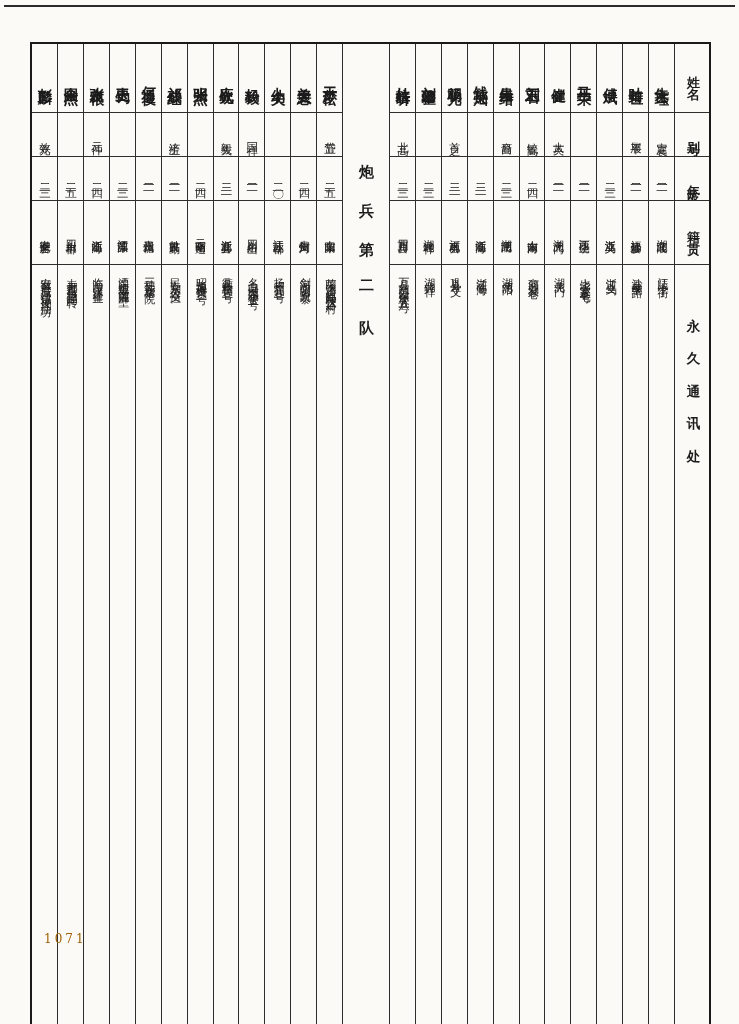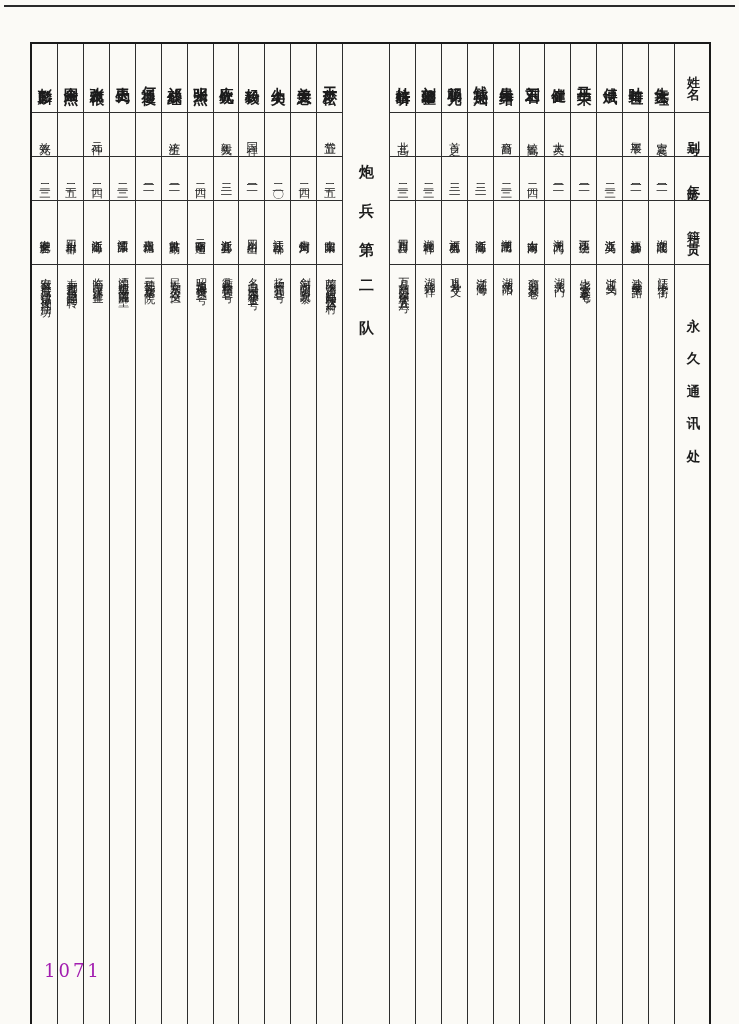--- a/index.html
+++ b/index.html
@@ -24,21 +24,21 @@
   .cell-age{font-size:11.5px;line-height:25px;text-align:center;letter-spacing:4px;}
   .cell-native{font-size:11px;line-height:25px;text-align:center;letter-spacing:1px;}
   .cell-address{font-size:11px;line-height:12.5px;letter-spacing:2.5px;padding-top:4px;padding-right:5px;}
   .hcell{font-size:13px;font-weight:700;text-align:center;line-height:31px;}
   .hcell.r0{letter-spacing:0.9em;}
   .hcell.r1{letter-spacing:0.25em;}
   .hcell.r2{letter-spacing:0.25em;}
   .hcell.r3{letter-spacing:0.9em;}
   .hcell.r4{letter-spacing:2.4em;font-size:13.5px;}
   .divider-label{height:100%;font-size:15px;font-weight:700;letter-spacing:2.6em;padding-top:108px;text-align:start;margin:0 auto;}
-  .pageno{position:absolute;left:44px;top:960px;font-size:18px;letter-spacing:3px;color:#a21caf;font-family:"DejaVu Serif",serif;}
+  .pageno{position:absolute;left:44px;top:932px;font-size:12px;letter-spacing:3px;color:#a16207;font-family:"DejaVu Serif",serif;}
 </style>
 </head>
 <body>
 
 <div class="page">
   <div class="topline"></div>
   <div class="tables">
     <div class="section sec-top">
         <div class="col header-col">
           <div class="cell vt hcell r0">姓名</div>

